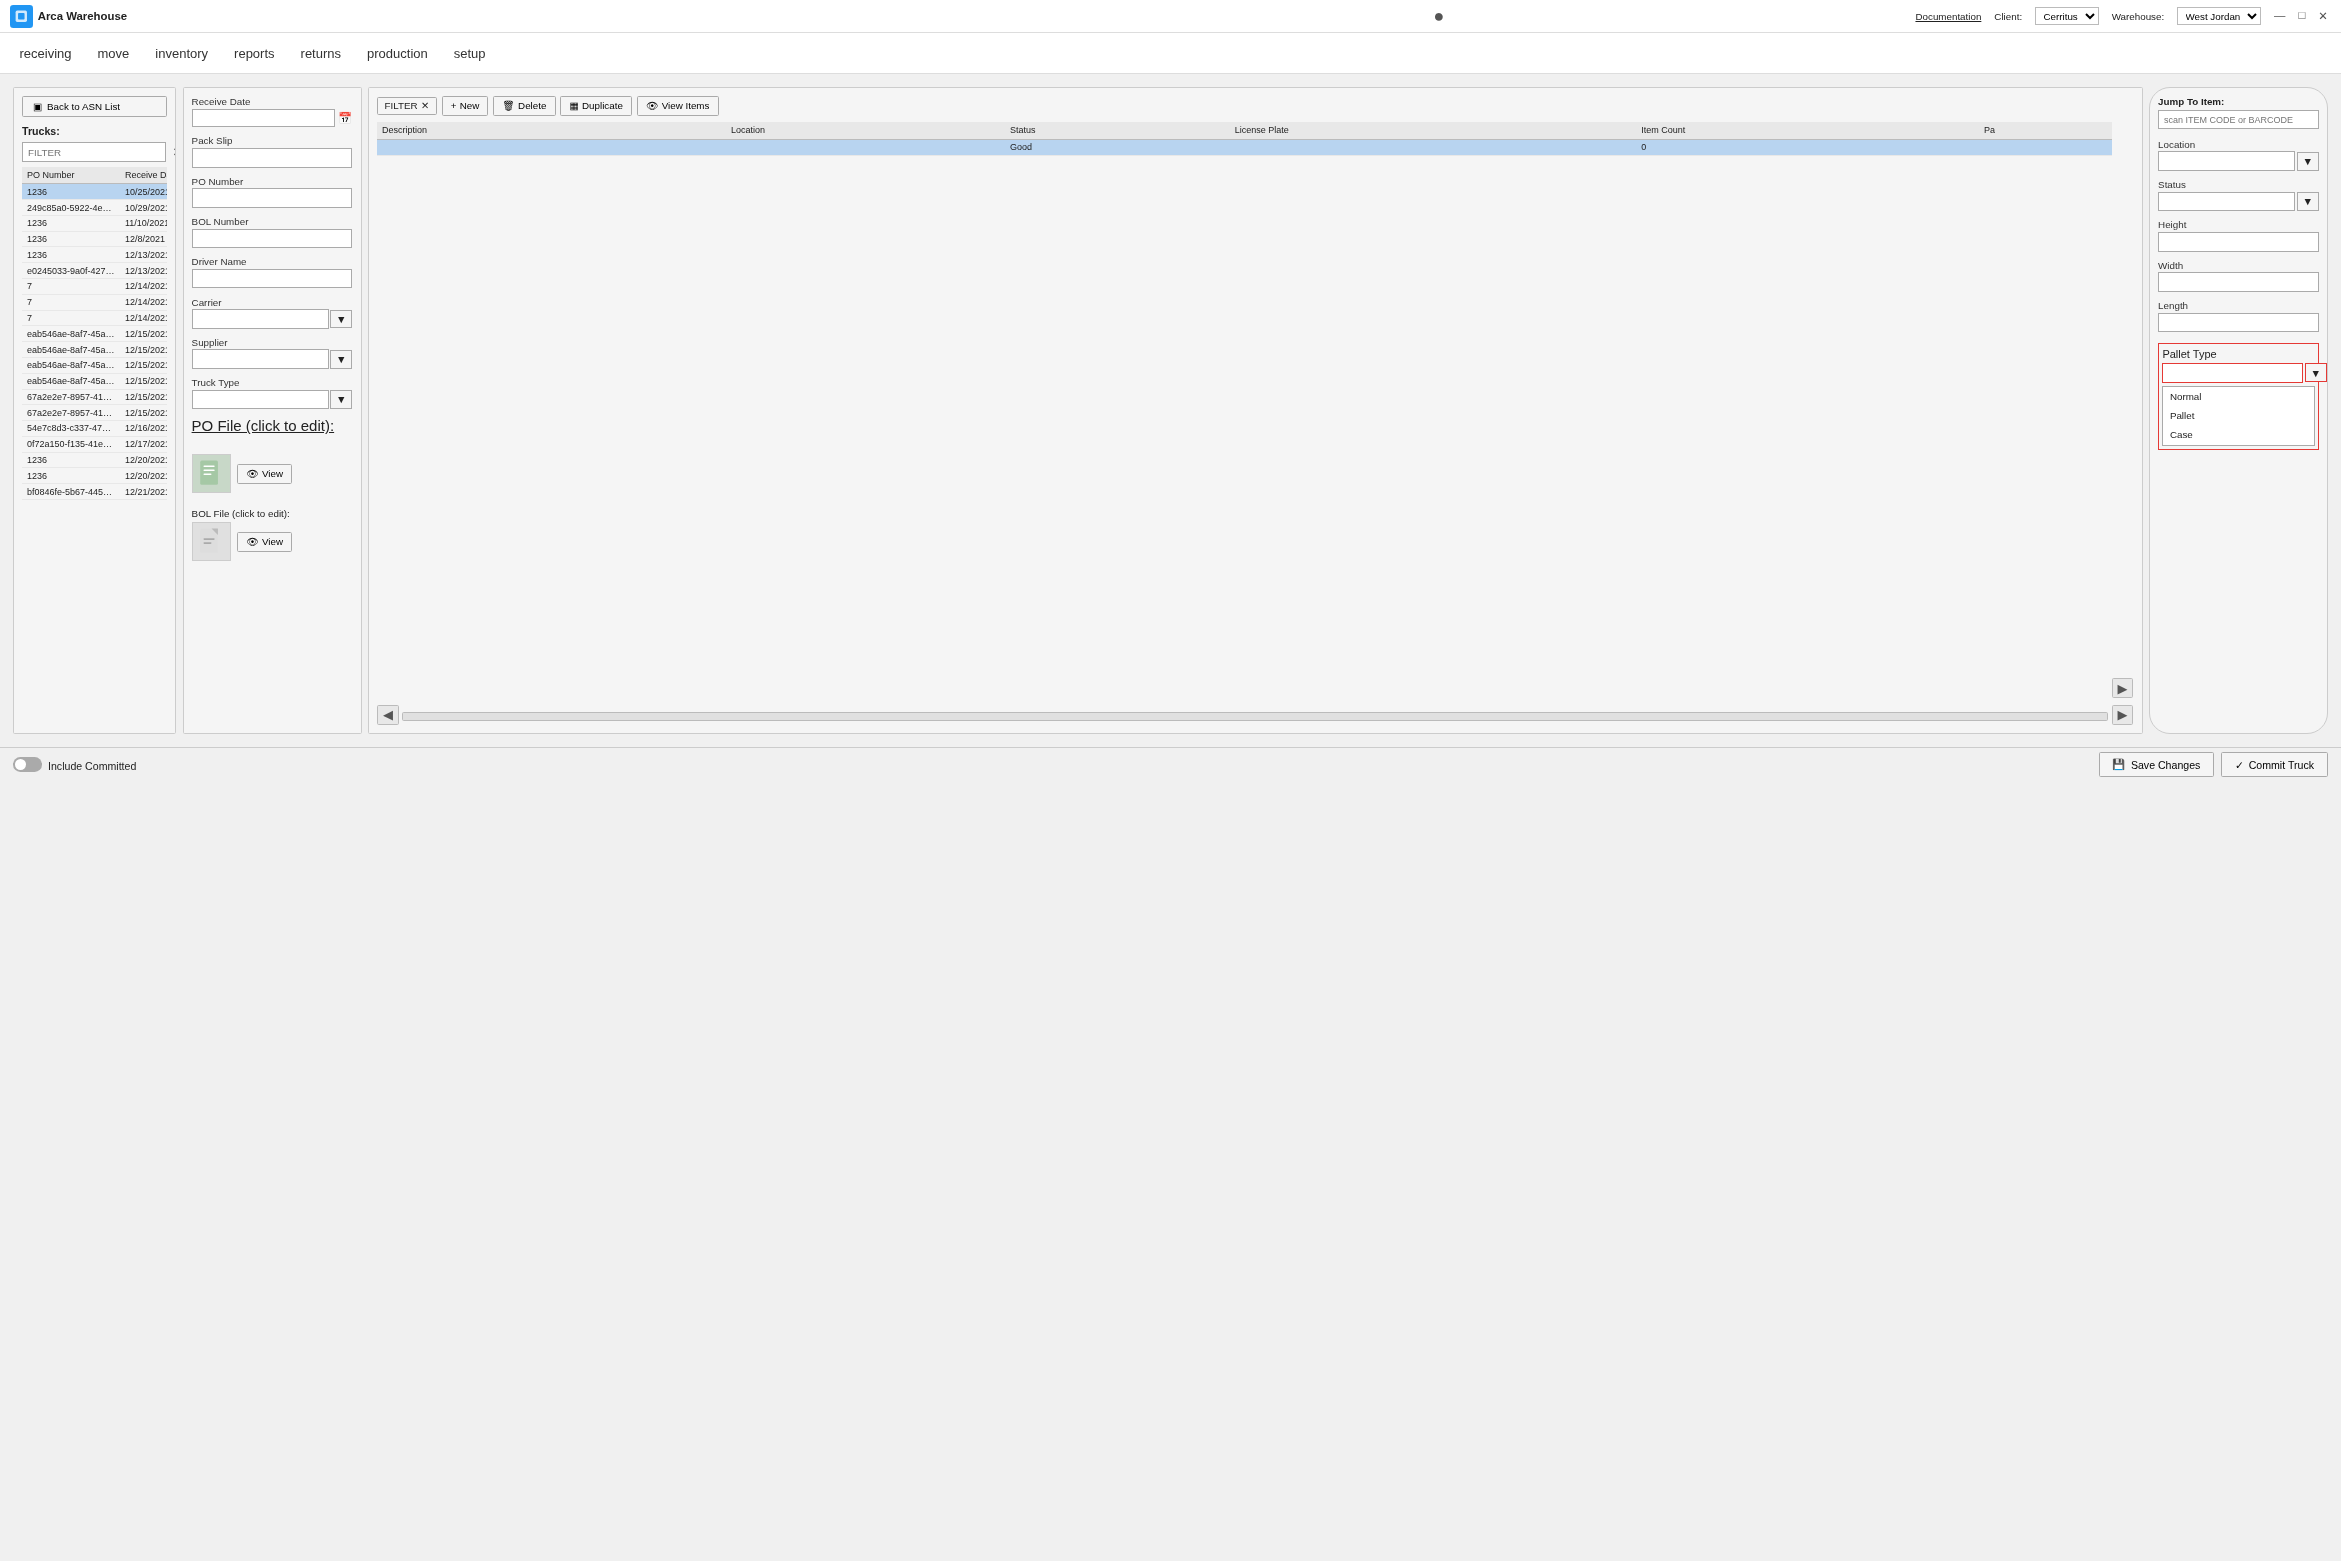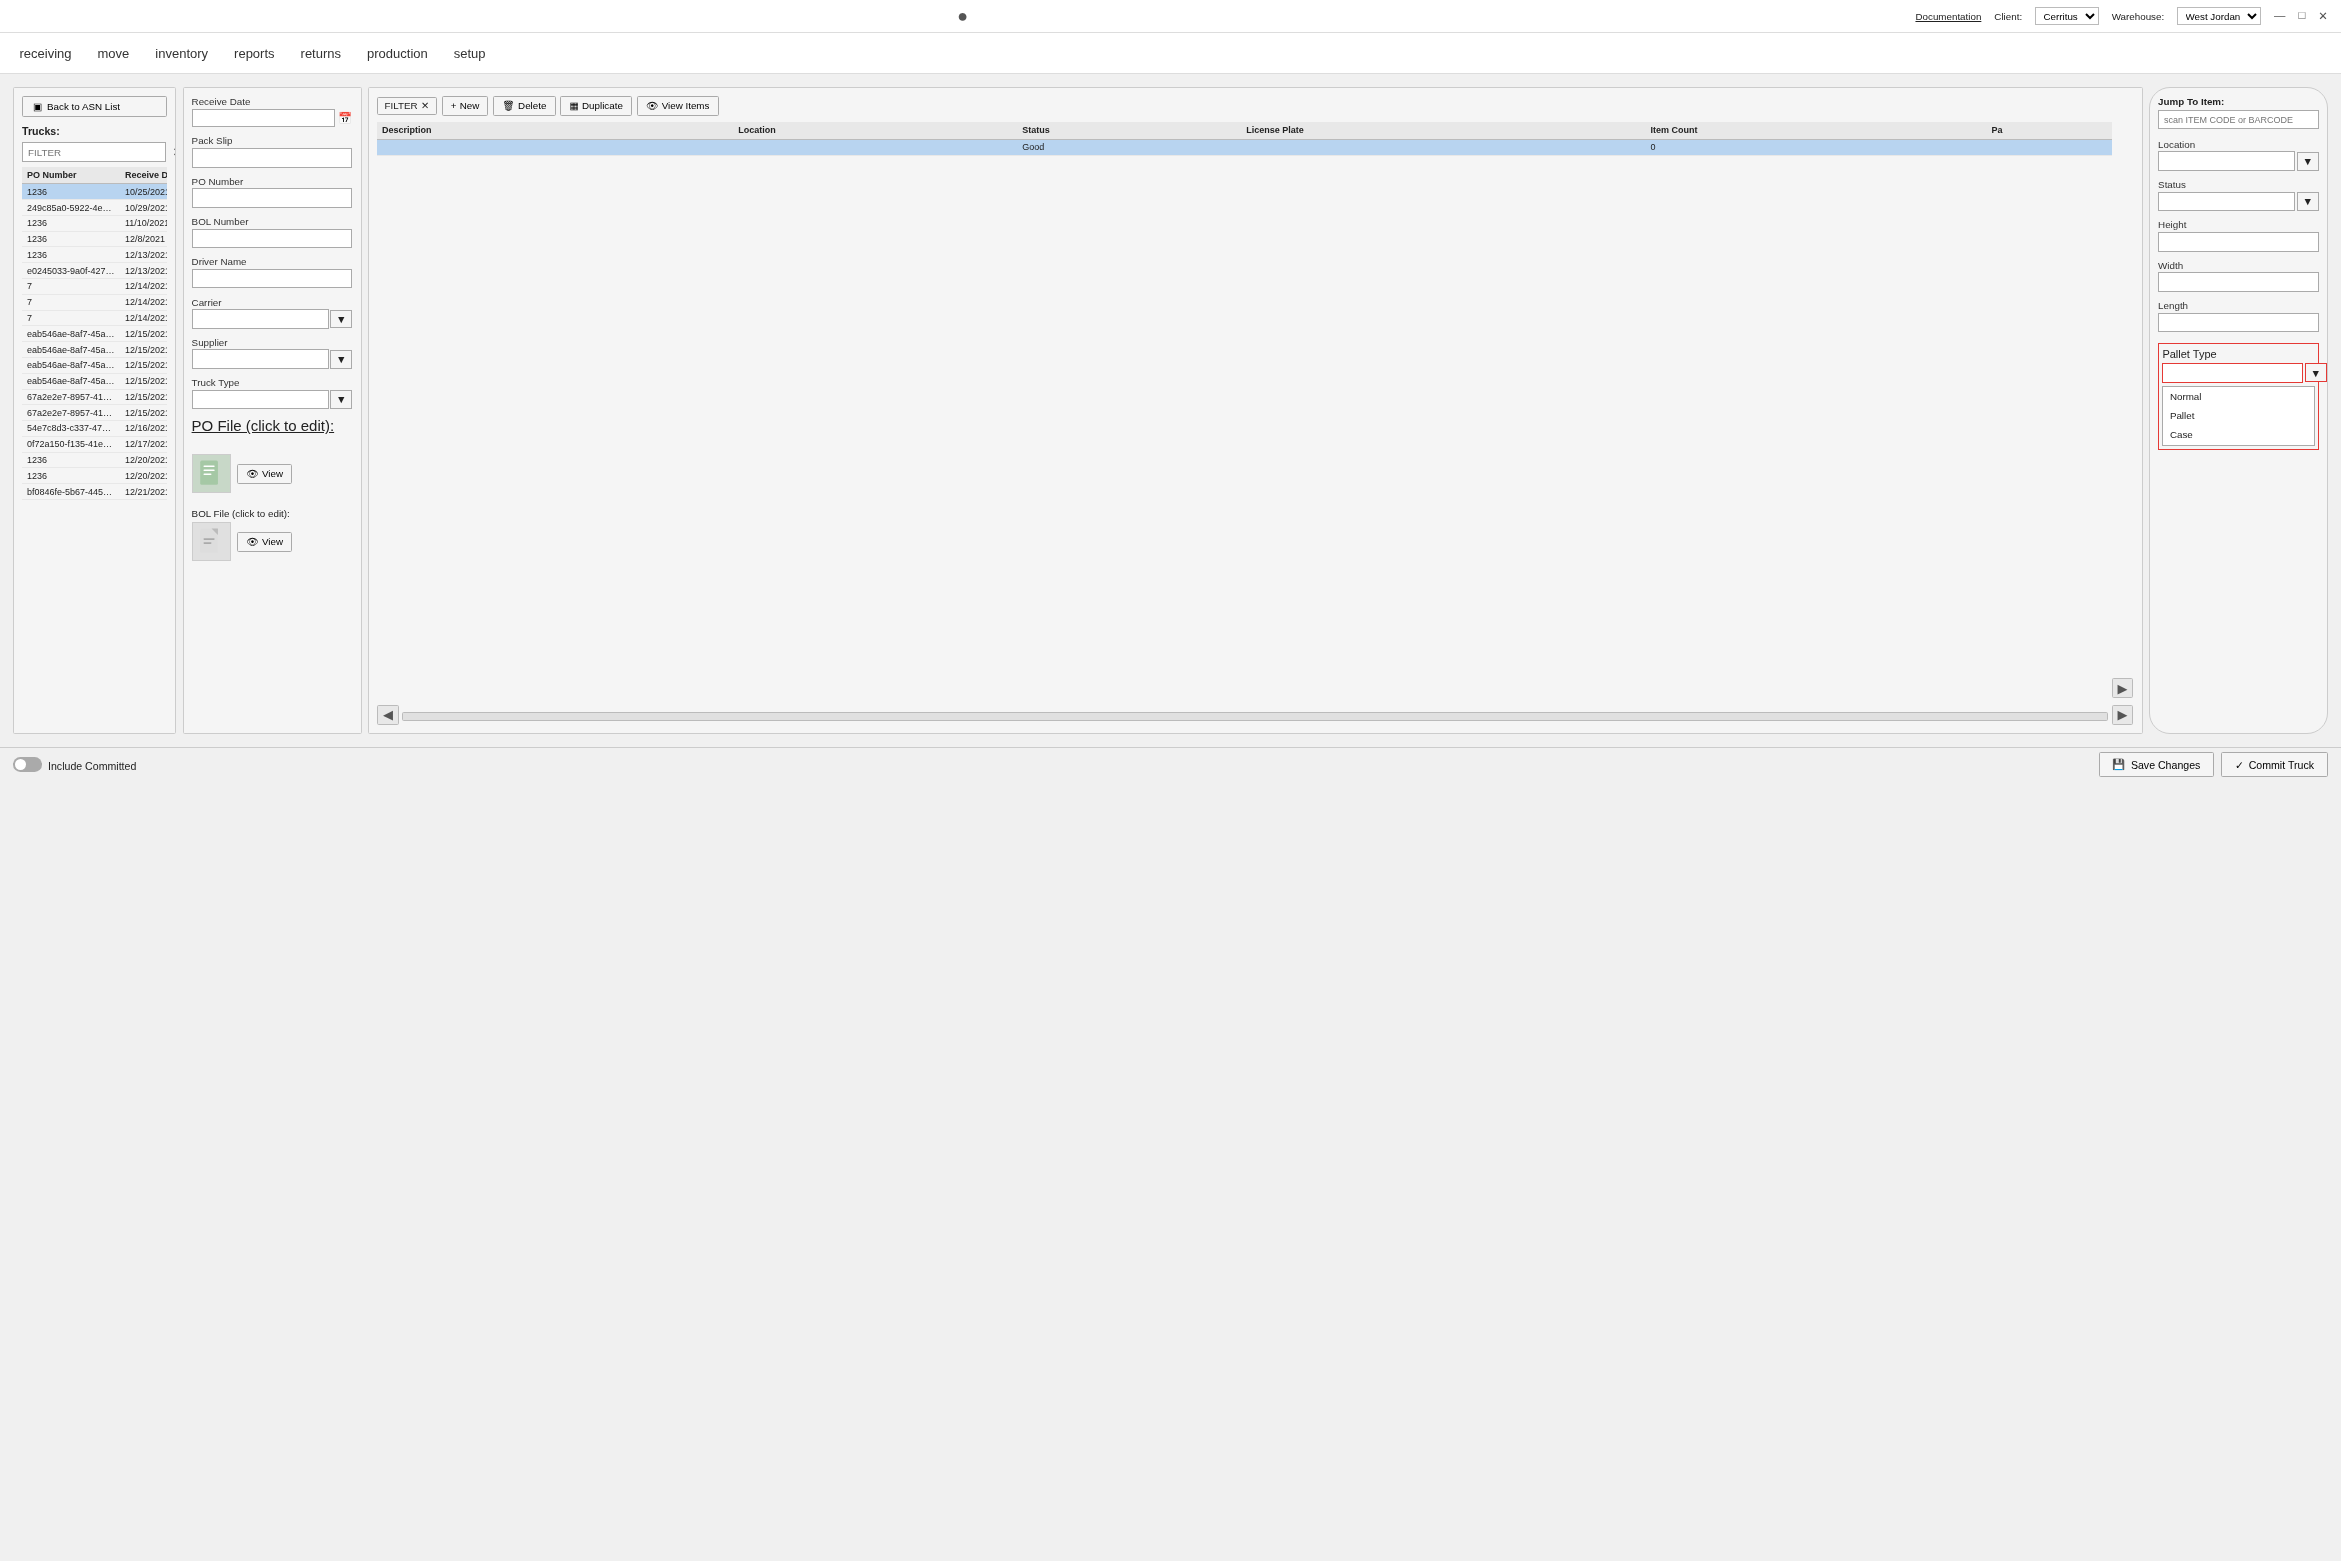--- a/index.html
+++ b/index.html
@@ -77,21 +77,21 @@
     .filter-bar { display: flex; align-items: center; gap: 3.3px; margin-bottom: 4.9px; }
     .filter-input {
       flex: 1; padding: 3.3px 4.9px; border: 0.8px solid #aaa; font-size: 9.8px; background: #fff;
     }
     .filter-clear { cursor: pointer; color: #555; font-size: 11.4px; padding: 0 3.3px; }
 
     
     .data-table { width: 100%; border-collapse: collapse; font-size: 9px; }
     .data-table th {
       background: #e8e8e8; border-bottom: 0.8px solid #bbb; padding: 3.3px 4.9px;
-      text-align: left; font-weight: bold; white-space: nowrap;
+      text-align: left; font-weight: normal; white-space: nowrap;
     }
     .data-table td { padding: 2.4px 4.9px; border-bottom: 0.8px solid #e8e8e8; white-space: nowrap; overflow: hidden; }
     .data-table tr.selected td { background: #b8d4f0; }
 
     
     .form-group { margin-bottom: 8.1px; }
     .form-group label { display: block; font-size: 9.8px; color: #333; margin-bottom: 1.6px; }
     .form-group input, .form-group select {
       width: 100%; padding: 3.3px 4.9px; border: 0.8px solid #aaa; font-size: 9.8px; background: #fff;
     }
@@ -180,20 +180,29 @@
     .back-btn {
       display: inline-flex; align-items: center; gap: 4.9px;
       padding: 4.1px 9.8px; font-size: 9.8px; cursor: pointer;
       border: 0.8px solid #aaa; background: #f5f5f5; border-radius: 1.6px; margin-bottom: 8.1px;
     }
   </style>
 </head>
 <body>
 
 <div class="titlebar">
+  <div class="titlebar-logo">
+    <div class="logo-icon">
+      <svg width="14.6" height="14.6" viewBox="0 0 18 18">
+          <rect x="2" y="2" width="14" height="14" rx="2" fill="white" opacity="0.8"></rect>
+          <rect x="5" y="5" width="8" height="8" rx="1" fill="#2196F3"></rect>
+        </svg>
+    </div>
+    <span>Arca Warehouse</span>
+  </div>
   <div class="titlebar-center">
     <span class="user-icon">●</span>
   </div>
   <div class="titlebar-right">
     <a href="#" style="color:#222; font-size:9.8px; text-decoration:underline;">Documentation</a>
     <span>Client:</span>
     <select class="client-select">
       <option>Cerritus</option>
     </select>
     <span>Warehouse:</span>

